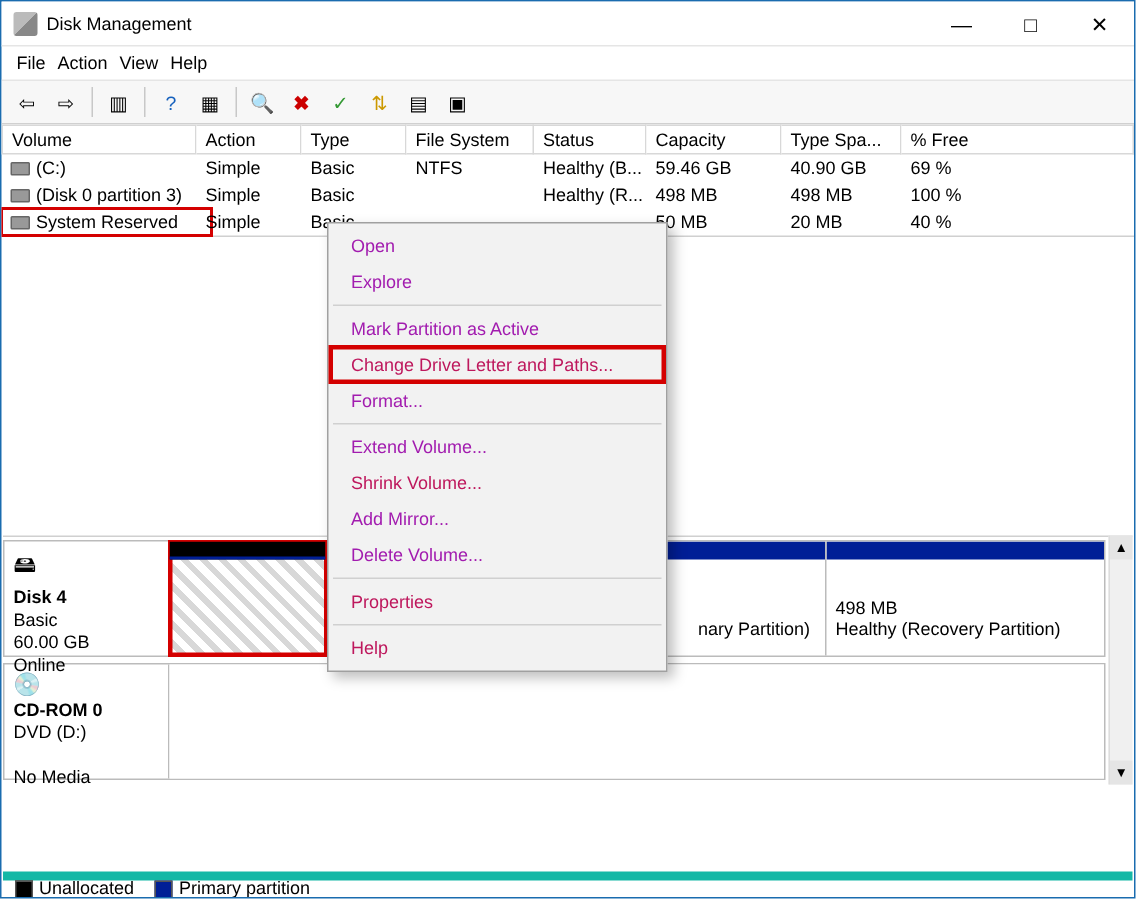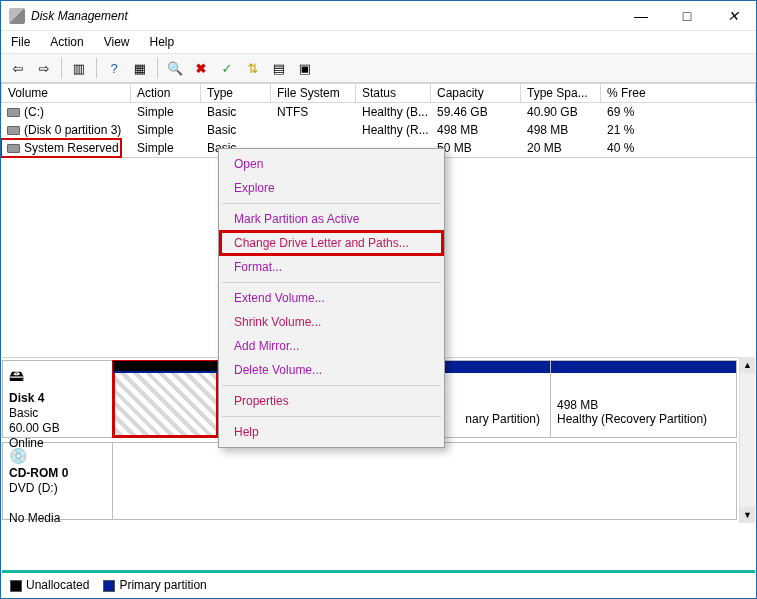--- a/index.html
+++ b/index.html
@@ -16,37 +16,36 @@
   }
 
   
   .titlebar {
     display: flex;
     align-items: center;
     height: 30px;
     padding-left: 8px;
     background: #fff;
     border-bottom: 1px solid #e5e5e5;
-    font-style: italic;
   }
   .titlebar .title-icon {
     width: 16px; height: 16px; margin-right: 6px;
     background: linear-gradient(135deg,#bbb 50%,#888 50%);
     border-radius: 2px;
   }
   .titlebar .title-text { flex: 0 0 auto; }
   .titlebar .spacer { flex: 1; }
   .winbtn {
     width: 46px; height: 30px; display: flex; align-items:center; justify-content:center;
     font-size: 14px; cursor: default;
   }
 
   
   .menubar {
-    display: flex; gap: 20px; padding: 4px 10px 4px 10px;
+    display: flex; gap: 8px; padding: 4px 10px 4px 10px;
     border-bottom: 1px solid #e5e5e5;
   }
   .menubar span { cursor: default; }
 
   
   .toolbar {
     display: flex; align-items: center; gap: 4px;
     padding: 3px 6px;
     border-bottom: 1px solid #d0d0d0;
     background: #f7f7f7;
@@ -120,22 +119,22 @@
     background:#f0f0f0; border-left:1px solid #ddd;
   }
   .fake-scroll .up, .fake-scroll .down {
     position:absolute; left:0; right:0; height:16px; background:#e5e5e5;
     display:flex;align-items:center;justify-content:center; font-size:9px;
   }
   .fake-scroll .up { top:0; } .fake-scroll .down { bottom:0; }
 
   
   .legend {
-    position:absolute; left:1px; right:1px; bottom:1px; height:27px;
-    border-top:3px solid #14b8a6; background:#fff;
+    position:absolute; left:1px; right:1px; bottom:1px; height:16px;
+    border-top:6px solid #14b8a6; background:#fff;
     display:flex; align-items:center; gap:14px; padding-left:8px;
   }
   .sw { width:12px; height:12px; border:1px solid #555; display:inline-block; margin-right:4px; vertical-align:middle; }
   .sw.black { background:#000; }
   .sw.blue { background:#001e96; }
 
   
   .ctxmenu {
     position:absolute; left:217px; top:147px; width:227px;
     background:#f2f2f2; border:1px solid #a0a0a0;
@@ -216,25 +215,25 @@
     <div class="vlabel">
         <span class="disk-ico"></span>
         <span>(Disk 0 partition 3)</span>
       </div>
     <div>Simple</div>
     <div>Basic</div>
     <div></div>
     <div>Healthy (R...</div>
     <div>498 MB</div>
     <div>498 MB</div>
-    <div>21 %</div>
+    <div>100 %</div>
   </div>
 
   <div class="vrow">
-    <div class="vlabel highlight-red" style="width:120px;">
+    <div class="vlabel highlight-red" style="width:140px;">
         <span class="disk-ico"></span>
         <span>System Reserved</span>
       </div>
     <div>Simple</div>
     <div>Basic</div>
     <div></div>
     <div></div>
     <div>50 MB</div>
     <div>20 MB</div>
     <div>40 %</div>

